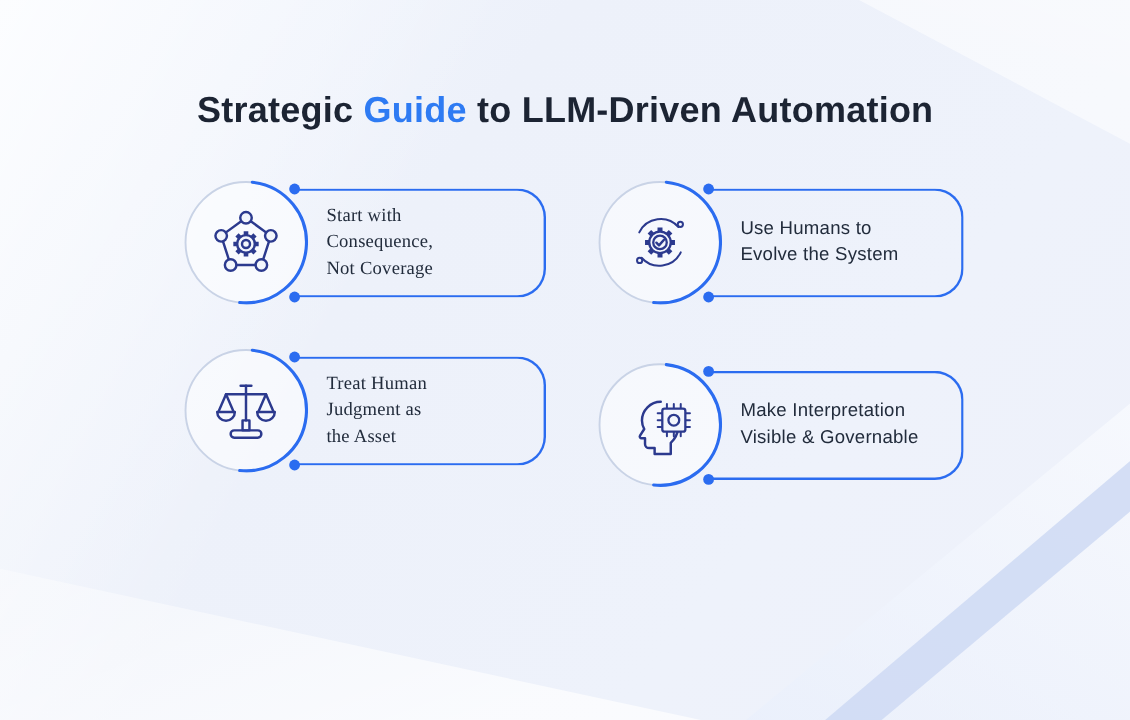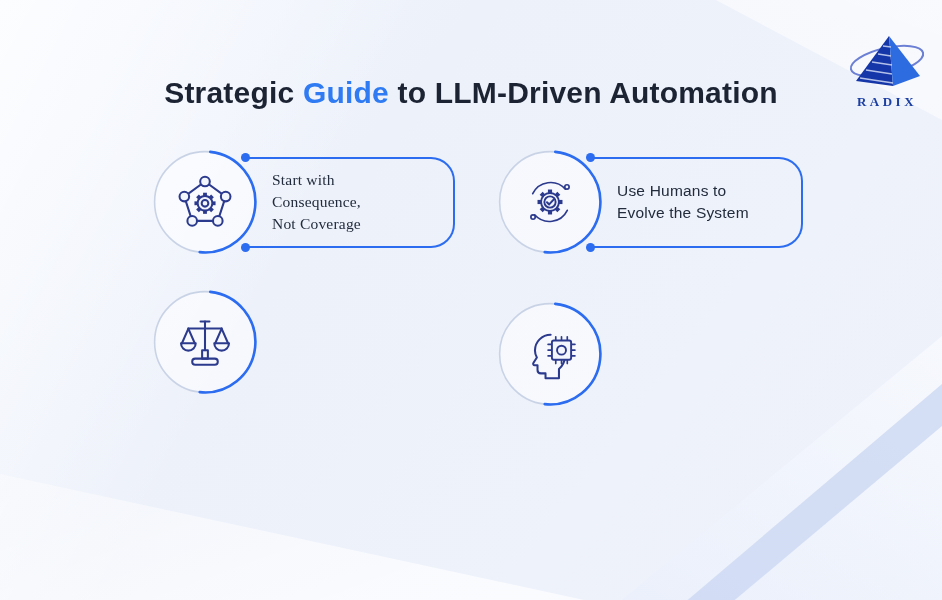--- a/index.html
+++ b/index.html
@@ -81,37 +81,20 @@
 <div id="canvas">
 
   <div class="deco deco-tl"></div>
   <div class="deco deco-tr"></div>
   <div class="deco deco-bl"></div>
   <div class="deco deco-br"></div>
   <div class="deco deco-br2"></div>
 
   <h1 class="title"><span>Strategic </span><span class="hl">Guide</span><span> to LLM-Driven Automation</span></h1>
 
-  <div class="logo">
-    <span>
-      <svg width="80" height="56" viewBox="0 0 80 56">
-        <ellipse cx="40" cy="28" rx="37" ry="13" fill="none" stroke="#6B7FD4" stroke-width="2" transform="rotate(-13 40 28)"></ellipse>
-        <polygon points="42,3 9,48 46,53" fill="#1536A8"></polygon>
-        <polygon points="42,3 46,53 73,43" fill="#2D6BE0"></polygon>
-        <g stroke="#cfd9f5" stroke-width="1.4" opacity="0.85">
-          <line x1="36" y1="13" x2="44" y2="14"></line>
-          <line x1="31" y1="21" x2="44" y2="23"></line>
-          <line x1="25" y1="29" x2="45" y2="32"></line>
-          <line x1="19" y1="37" x2="45" y2="41"></line>
-          <line x1="13" y1="45" x2="46" y2="50"></line>
-        </g>
-      </svg>
-    </span>
-    <div class="logo-brand">RADIX</div>
-  </div>
 
   <div class="col col-left">
 
     <div class="card">
       <div class="ring">
         <svg class="ring-svg" width="104" height="104" viewBox="0 0 104 104">
           <circle cx="52" cy="52" r="50.4" fill="rgba(255,255,255,0.5)" stroke="#C9D3E6" stroke-width="1.6"></circle>
           <path d="M52,1.6 A50.4,50.4 0 0 1 52,102.4" fill="none" stroke="#2B6CF0" stroke-width="2.6" stroke-linecap="round" transform="rotate(6 52 52)"></path>
         </svg>
         <span class="icon">
@@ -157,20 +140,25 @@
             <path class="stroke" d="M24,29 L76,29"></path>
             <path class="stroke" d="M24,29 L14,52 M24,29 L34,52"></path>
             <path class="stroke" d="M12.5,52 A11.5,11.5 0 0 0 35.5,52 Z"></path>
             <path class="stroke" d="M76,29 L66,52 M76,29 L86,52"></path>
             <path class="stroke" d="M64.5,52 A11.5,11.5 0 0 0 87.5,52 Z"></path>
             <rect class="stroke" x="45.5" y="63" width="9" height="13"></rect>
             <rect class="stroke" x="30" y="76" width="40" height="9.5" rx="4.7"></rect>
           </svg>
         </span>
       </div>
+      <div class="pill">
+        <div class="card-label">Treat Human
+Judgment as
+the Asset</div>
+      </div>
     </div>
 
 
   </div>
 
   <div class="col col-right">
 
     <div class="card">
       <div class="ring">
         <svg class="ring-svg" width="104" height="104" viewBox="0 0 104 104">
@@ -226,18 +214,22 @@
                 <line x1="53" y1="53" x2="47" y2="53"></line>
               <line x1="83" y1="35" x2="89" y2="35"></line>
                 <line x1="83" y1="44" x2="89" y2="44"></line>
                 <line x1="83" y1="53" x2="89" y2="53"></line>
             </g>
             <rect x="53" y="29" width="30" height="30" rx="3" fill="#f3f6fc" stroke="var(--icon-navy)" stroke-width="3"></rect>
             <circle cx="68" cy="44" r="7" fill="none" stroke="var(--icon-navy)" stroke-width="3"></circle>
           </svg>
         </span>
       </div>
+      <div class="pill">
+        <div class="card-label">Make Interpretation
+Visible &amp; Governable</div>
+      </div>
     </div>
 
   </div>
 
 
 </div>
 
 </body></html>

